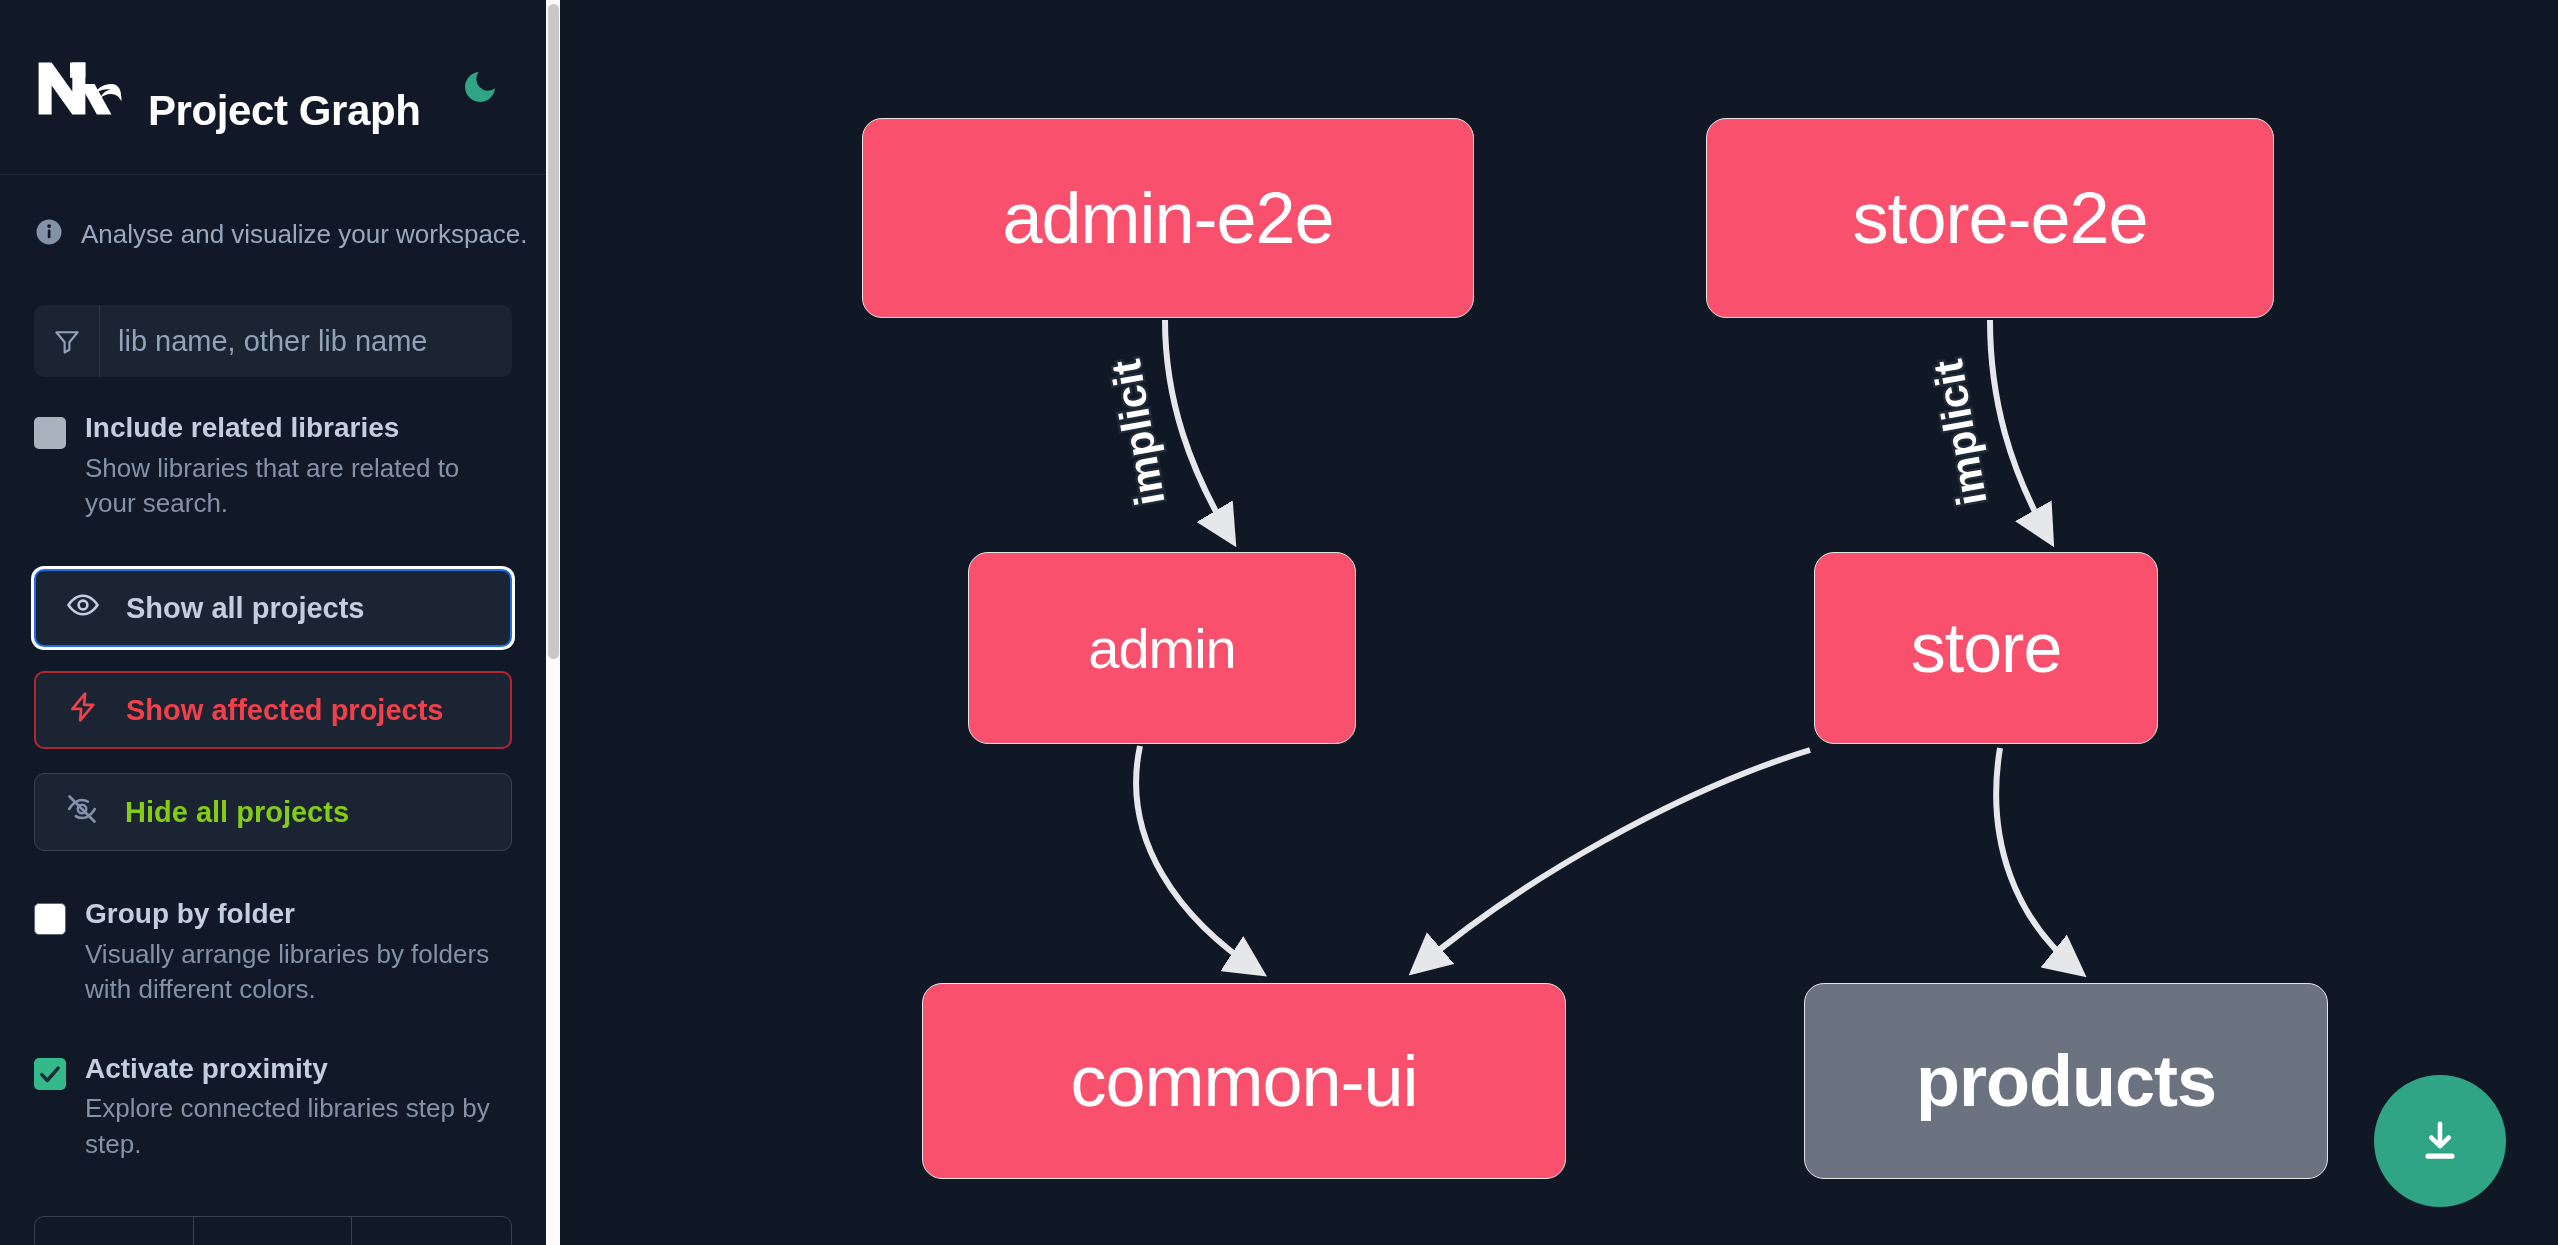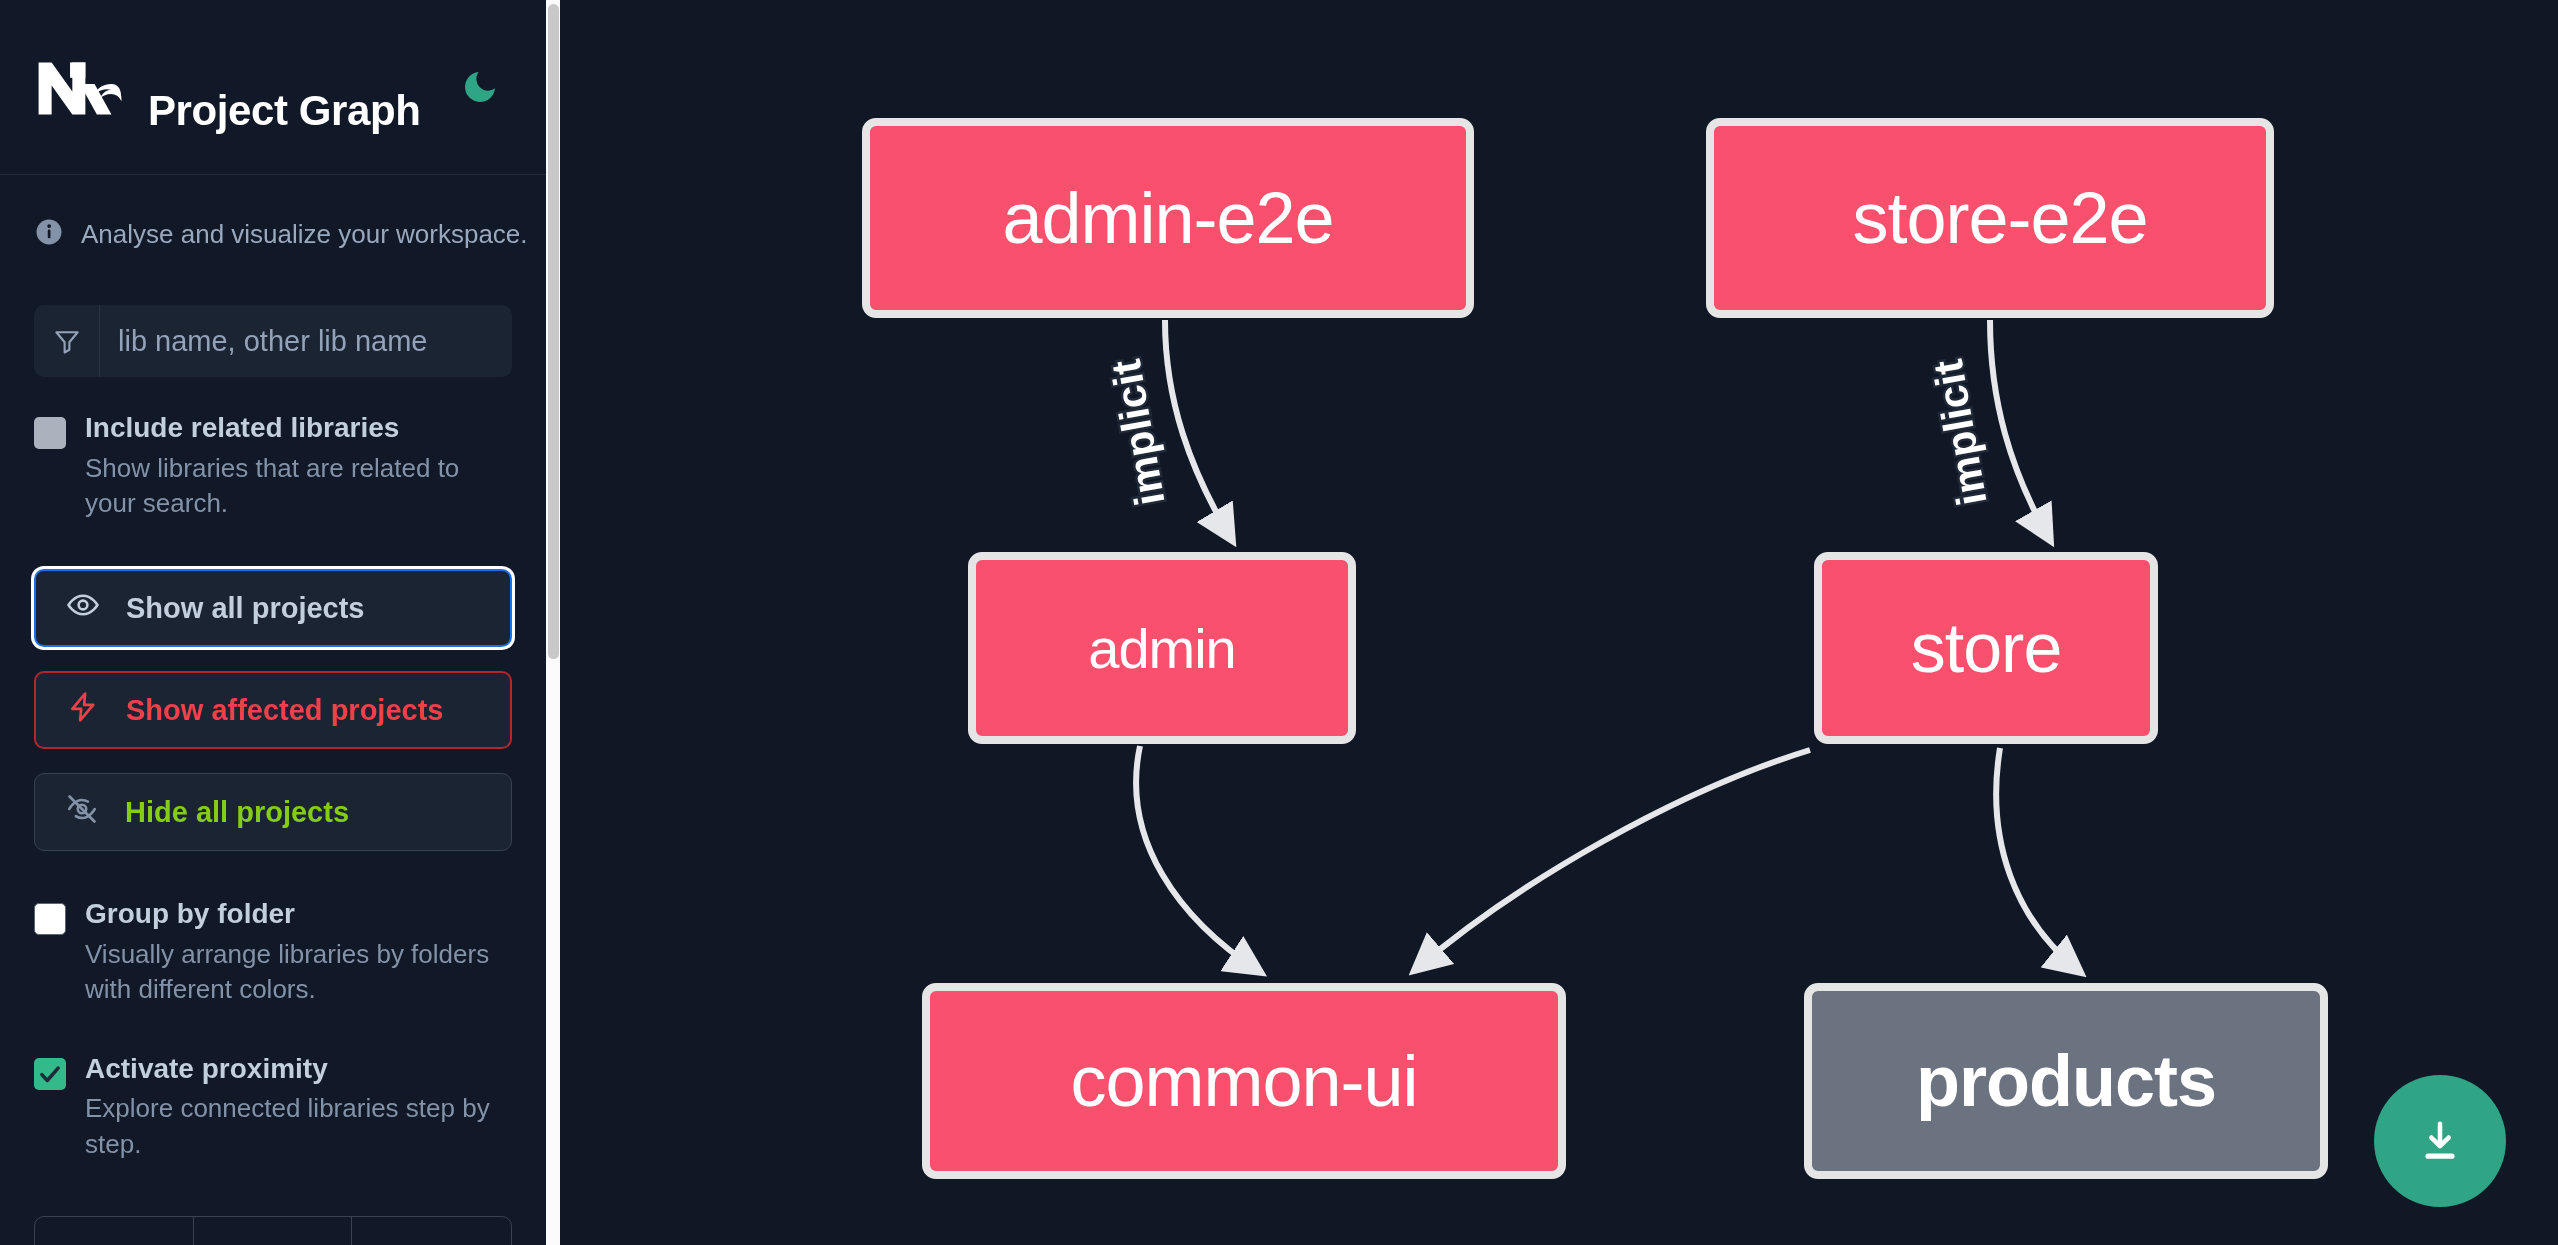--- a/index.html
+++ b/index.html
@@ -179,22 +179,22 @@
   #graph {
     position: relative;
     flex: 1 1 auto;
     height: 1245px;
     background: #101725;
     overflow: hidden;
   }
   #graph-svg { position: absolute; inset: 0; width: 100%; height: 100%; }
   .node {
     position: absolute;
-    border-radius: 14px;
-    border: 8px solid #e5e5e5;
+    border-radius: 20px;
+    border: 1px solid #e5e5e5;
     display: flex;
     align-items: center;
     justify-content: center;
     color: #ffffff;
     font-weight: 400;
     letter-spacing: -1px;
     cursor: pointer;
     z-index: 3;
   }
   .node-pink { background: #f8506d; }

